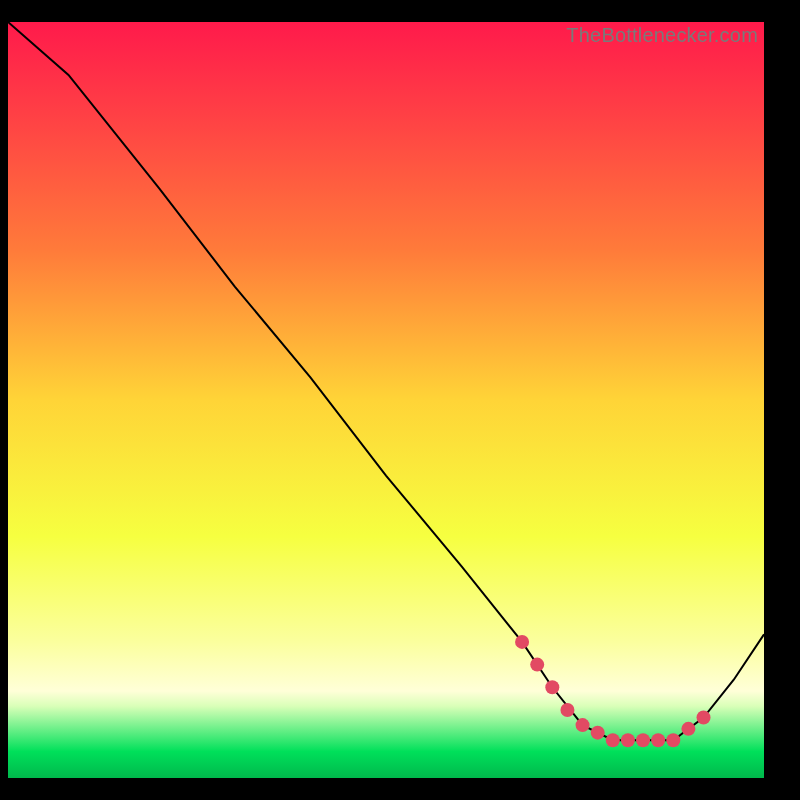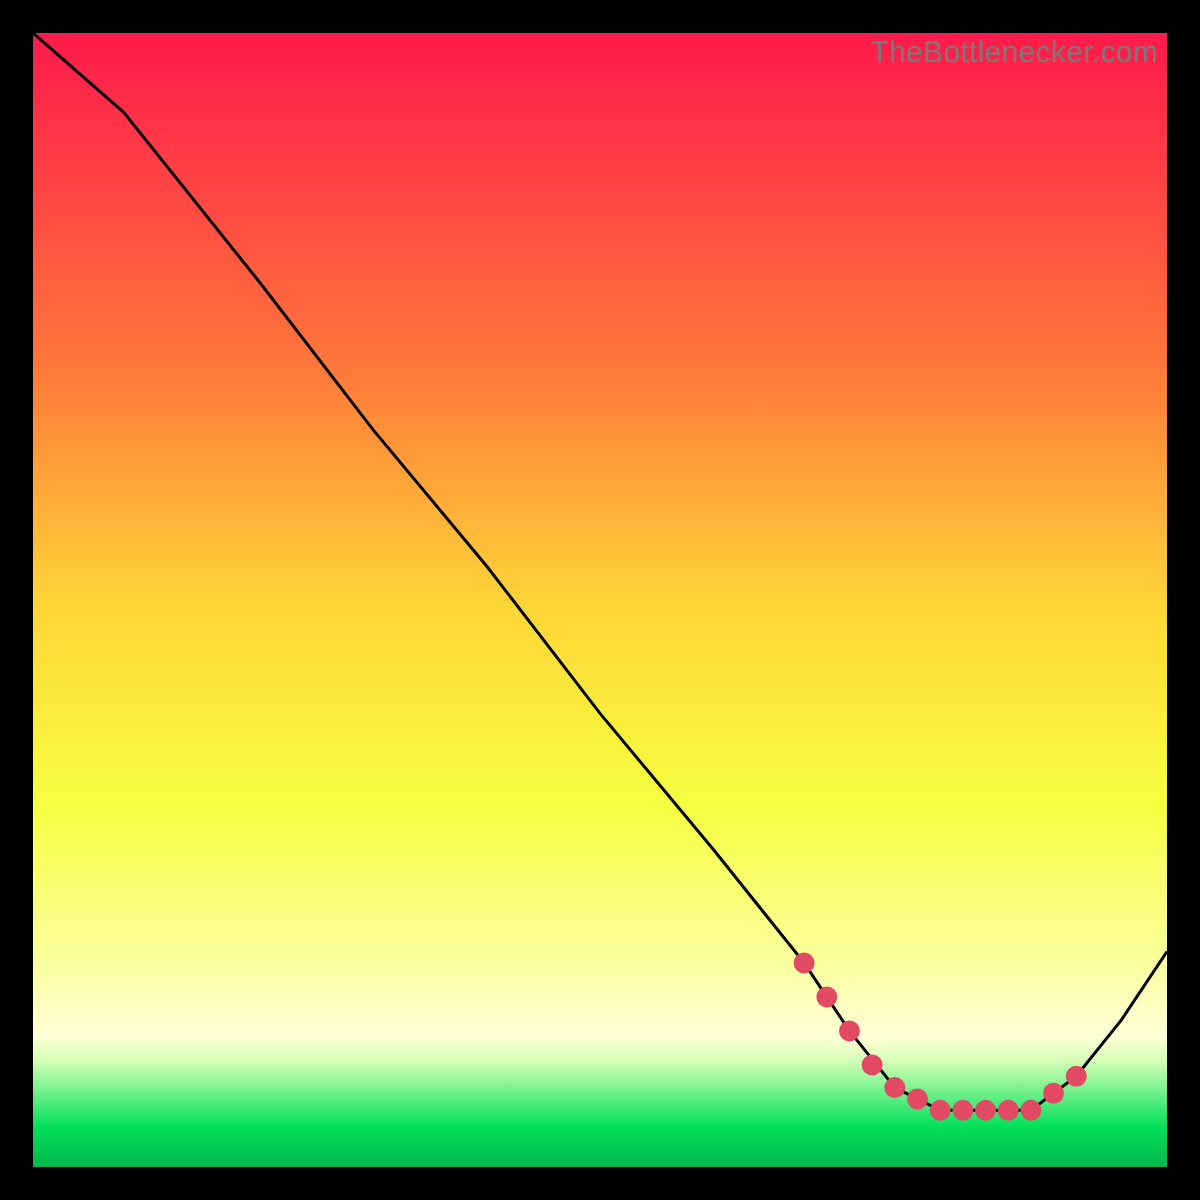--- a/index.html
+++ b/index.html
@@ -6,21 +6,21 @@
     margin: 0;
     padding: 0;
     width: 800px;
     height: 800px;
     background: #000;
     overflow: hidden;
     font-family: Arial, Helvetica, sans-serif;
   }
   .frame {
     position: absolute;
-    left: 22px;
+    left: 8px;
     top: 22px;
     width: 756px;
     height: 756px;
     background: #e5e5e5;
   }
   .plot-area {
     position: absolute;
     left: 0;
     top: 0;
     width: 756px;

